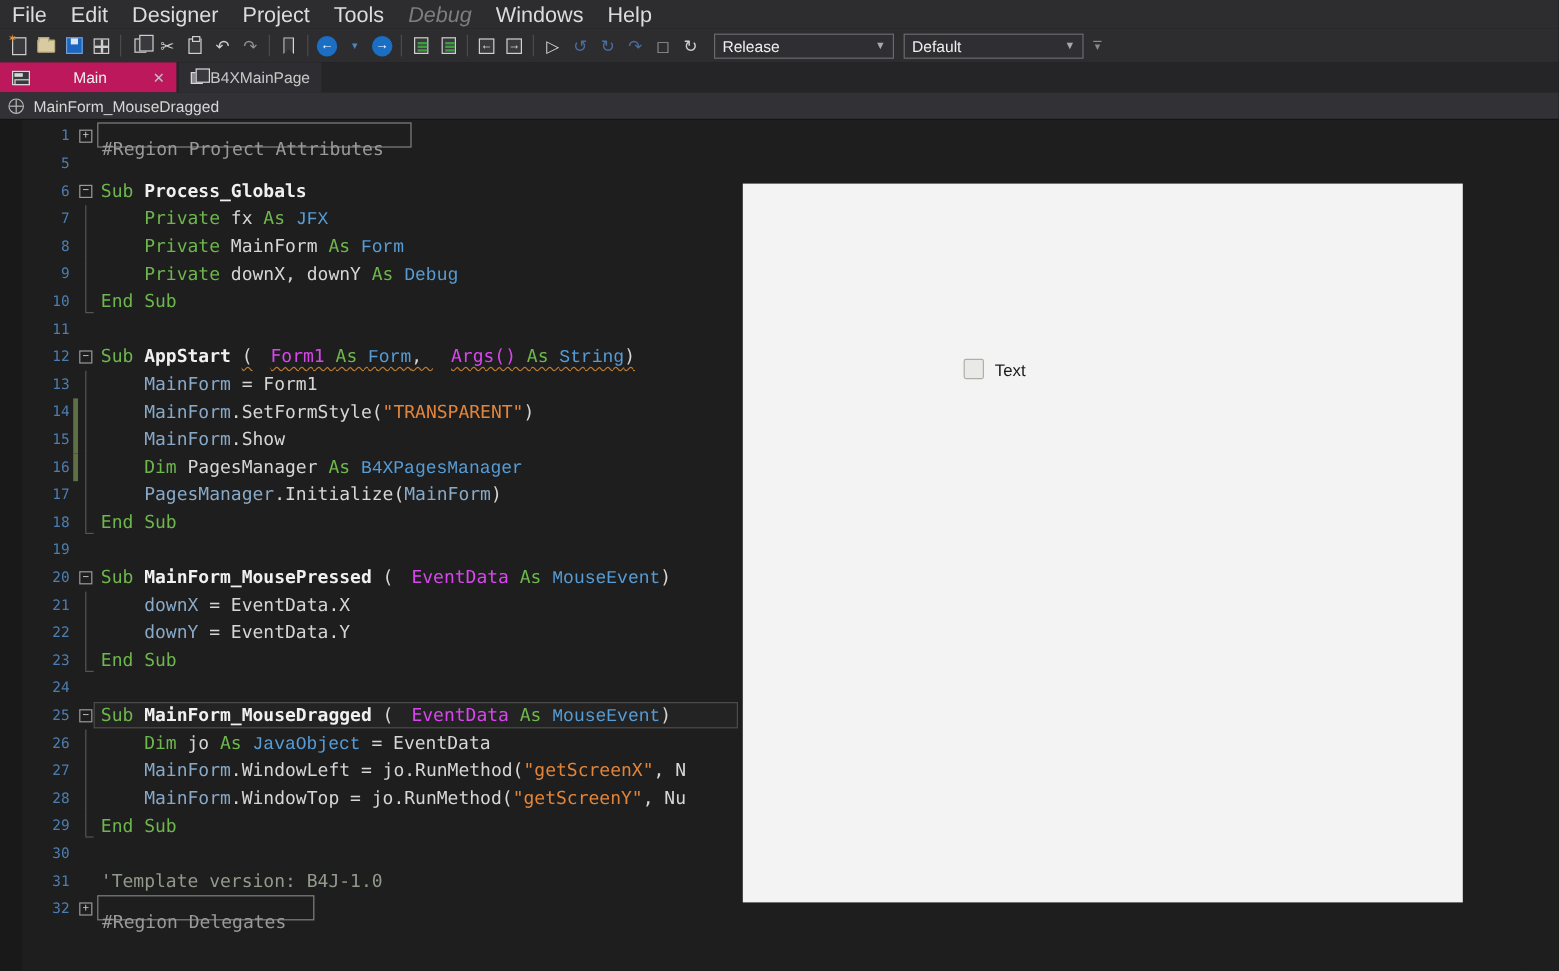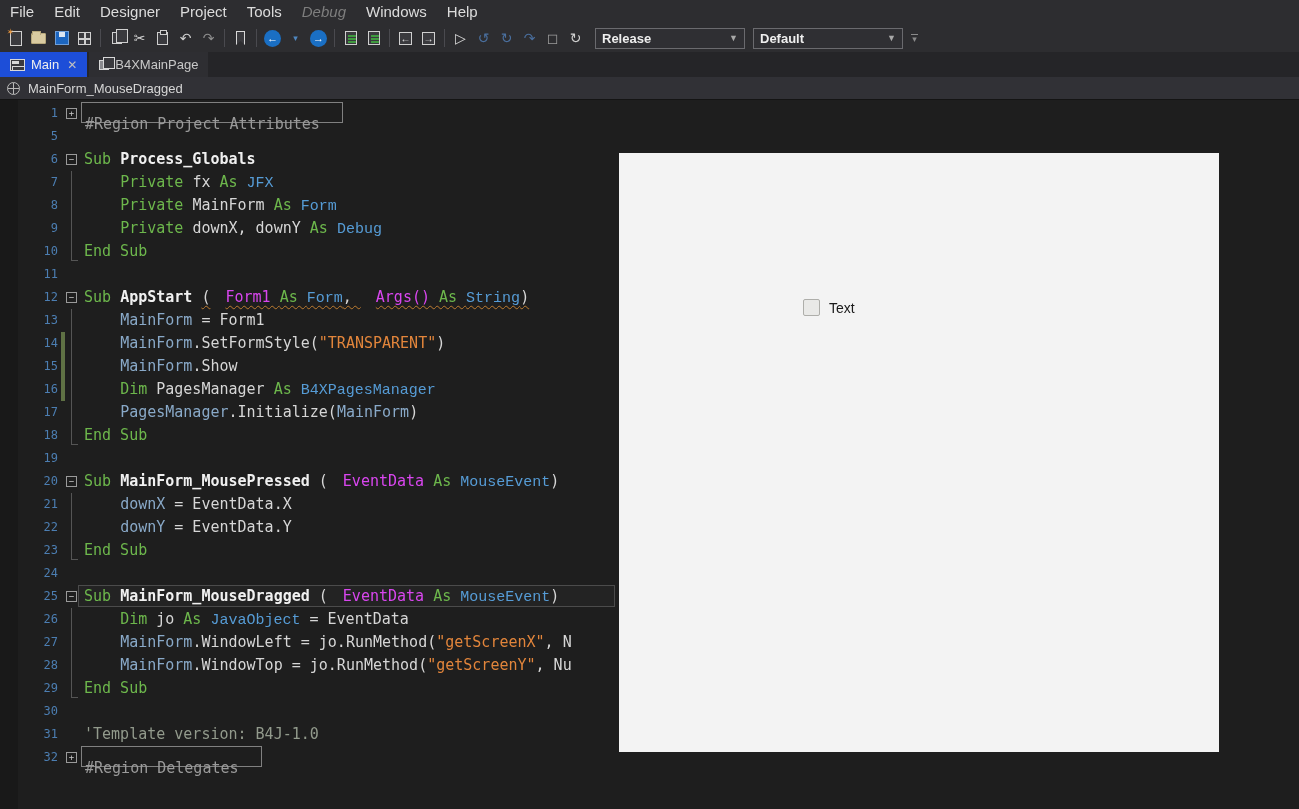--- a/index.html
+++ b/index.html
@@ -3,21 +3,21 @@
 <meta charset="utf-8">
 <style>
   * { box-sizing: border-box; margin: 0; padding: 0; }
   html,body { width:1299px; height:809px; overflow:hidden; background:#1e1e1e;
               font-family:"Liberation Sans", sans-serif; }
   #app { position:relative; width:1299px; height:809px; background:#1e1e1e; }
 
   
   .menubar { position:absolute; left:0; top:0; width:100%; height:24px;
              background:#2d2d30; display:flex; align-items:center; }
-  .menu-item { padding:0 10px; font-size:15px; line-height:24px; color:#dcdcdc; cursor:default; }
+  .menu-item { padding:0 10px; font-size:18px; line-height:24px; color:#dcdcdc; cursor:default; }
   .menu-item.disabled { color:#7e7e7e;font-style:italic; }
 
   .toolbar { position:absolute; left:0; top:24px; width:100%; height:28px;
              background:#2d2d30; display:flex; align-items:center; padding-left:4px; }
   .tbtn { width:21px; height:22px; display:flex; align-items:center; justify-content:center;
           margin:0 1px; position:relative; }
   .tsep { width:1px; height:18px; background:#4a4a4f; margin:0 4px; }
   .glyph { font-size:14px; line-height:1; }
   .glyph.small { font-size:9px; }
 
@@ -45,32 +45,32 @@
                display:flex; align-items:center; justify-content:center; font-size:11px; font-weight:bold; }
   .ic-doclines { width:12px; height:14px; border:1px solid #cfcfcf; background:#3a3a3e; }
   .ic-doclines::before { content:""; position:absolute; left:2px; top:3px; width:8px; height:2px;
                          background:#3f9b3f; box-shadow:0 3px 0 #3f9b3f, 0 6px 0 #3f9b3f; }
   .ic-docarrow { width:13px; height:13px; border:1px solid #cfcfcf; background:#3a3a3e;
                  display:flex; align-items:center; justify-content:center; color:#e8e8e8;
                  font-size:10px; font-weight:bold; }
 
   .dropdown { height:21px; width:150px; margin-left:8px; background:#2f2f33;
               border:1px solid #6a6a6e; display:flex; align-items:center; padding:0 6px;
-              font-size:13px; color:#eeeeee;font-weight:bold; }
+              font-size:13px; color:#eeeeee; }
   .dropdown .dd-arrow { margin-left:auto; color:#a8a8a8; font-size:9px; }
   .overflow-btn { margin-left:8px; color:#8a8a8a; font-size:9px; display:flex; flex-direction:column;
                   align-items:center; line-height:5px; }
   .overflow-btn i { display:block; width:7px; height:1px; background:#8a8a8a; margin-bottom:2px; }
 
   
   .tabbar { position:absolute; left:0; top:52px; width:100%; height:25px; background:#252528;
             display:flex; align-items:stretch; }
   .tab { display:flex; align-items:center; padding:0 10px; font-size:13px; color:#c8c8c8;
          background:#2e2e32; margin-right:2px; }
-  .tab.active { background:#1d4ed8; color:#eeeeee; }
+  .tab.active { background:#be185d; color:#eeeeee;gap:30px; }
   .tab .close { margin-left:8px; color:#c0c0c0; font-size:12px; }
   .ic-formtab { width:15px; height:12px; border:1px solid #d8d8d8; background:#3a3a3e; margin-right:6px; }
   .ic-formtab::before { content:""; position:absolute; left:1px; top:1px; width:7px; height:3px; background:#d8d8d8; }
   .ic-formtab::after { content:""; position:absolute; left:1px; top:6px; width:11px; height:3px; border:1px solid #d8d8d8; }
   .ic-pagetab { width:10px; height:10px; border:1px solid #d8d8d8; background:#8a8a8e; margin-right:6px; }
   .ic-pagetab::before { content:""; position:absolute; left:3px; top:-4px; width:10px; height:10px;
                         border:1px solid #d8d8d8; background:#3a3a3e; }
 
   
   .breadcrumb { position:absolute; left:0; top:77px; width:100%; height:23px; background:#313136;

